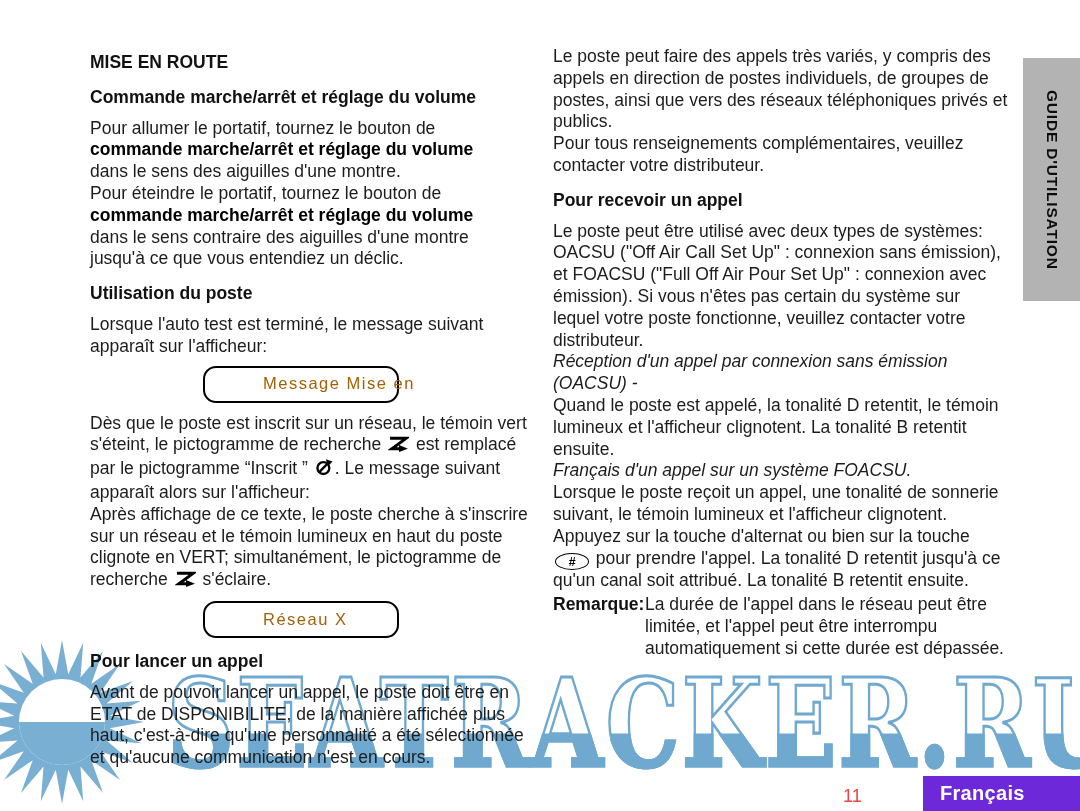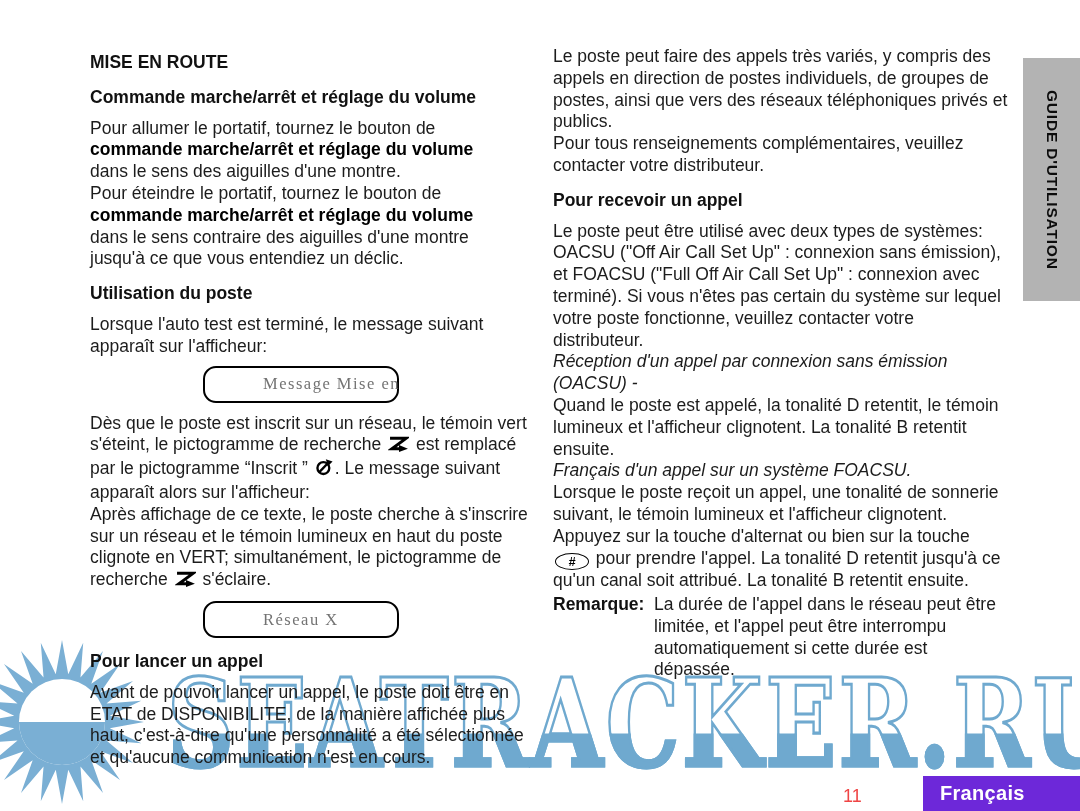--- a/index.html
+++ b/index.html
@@ -35,36 +35,36 @@
   b { color:#000; }
   .it { font-style:italic; }
 
   
   .lcd {
     box-sizing:border-box; width:196px; height:37px; margin:8px 0 10px 113px;
     border:2.5px solid #000; border-radius:13px;
     display:flex; align-items:center; padding-left:14px;
   }
   .lcd-text {
-    font-family:Liberation Serif, serif;
-    font-size:16.5px; letter-spacing:1.5px; color:#737373; white-space:nowrap;padding-left:44px;
+    font-family:Liberation Sans, sans-serif;
+    font-size:16.5px; letter-spacing:1.5px; color:#a16207; white-space:nowrap;padding-left:44px;
   }
 
   
   .pictogram { display:inline-block; vertical-align:-2px; margin:0 2px; }
   .key-pill {
     display:inline-flex; align-items:center; justify-content:center;
     box-sizing:border-box; width:34px; height:17px; margin:0 2px;
     border:1.7px solid #000; border-radius:50%;
     vertical-align:-2px;
   }
   .key-pill span { font-weight:bold; font-style:italic; font-size:12.5px; color:#000; line-height:1; }
 
   
-  .remark { display:flex; margin-top:2px;gap:9px; }
+  .remark { display:flex; margin-top:2px; }
   .remark-label { flex:0 0 92px; font-weight:bold; color:#111; }
   .remark-text { flex:1; }
 
   
   .side-tab {
     position:absolute; right:0; top:58px; width:57px; height:243px;
     background:#b3b3b3; z-index:3;
     display:flex; align-items:center; justify-content:center;
   }
   .side-tab-label {
@@ -131,21 +131,21 @@
 
     <div class="h">Pour lancer un appel</div>
     <p class="body">Avant de pouvoir lancer un appel, le poste doit être en ETAT de DISPONIBILITE, de la manière affichée plus haut, c'est-à-dire qu'une personnalité a été sélectionnée et qu'aucune communication n'est en cours.</p>
   </div>
 
   <div class="col col-right">
     <p class="body">Le poste peut faire des appels très variés, y compris des appels en direction de postes individuels, de groupes de postes, ainsi que vers des réseaux téléphoniques privés et publics.</p>
     <p class="body">Pour tous renseignements complémentaires, veuillez contacter votre distributeur.</p>
 
     <div class="h">Pour recevoir un appel</div>
-    <p class="body">Le poste peut être utilisé avec deux types de systèmes: OACSU ("Off Air Call Set Up" : connexion sans émission), et FOACSU ("Full Off Air Call Set Up" : connexion avec terminé). Si vous n'êtes pas certain du système sur lequel votre poste fonctionne, veuillez contacter votre distributeur.</p>
+    <p class="body">Le poste peut être utilisé avec deux types de systèmes: OACSU ("Off Air Call Set Up" : connexion sans émission), et FOACSU ("Full Off Air Pour Set Up" : connexion avec émission). Si vous n'êtes pas certain du système sur lequel votre poste fonctionne, veuillez contacter votre distributeur.</p>
 
     <p class="body"><span class="it">Réception d'un appel par connexion sans émission (OACSU) -</span><br>
       <span>Quand le poste est appelé, la tonalité D retentit, le témoin lumineux et l'afficheur clignotent. La tonalité B retentit ensuite.</span></p>
 
     <p class="body"><span class="it">Français d'un appel sur un système FOACSU.</span><br>
       <span>Lorsque le poste reçoit un appel, une tonalité de sonnerie suivant, le témoin lumineux et l'afficheur clignotent.</span></p>
 
     <p class="body"><span>Appuyez sur la touche d'alternat ou bien sur la touche </span><span class="key-pill">
           <span>#</span>
         </span><span> pour prendre l'appel. La tonalité D retentit jusqu'à ce qu'un canal soit attribué. La tonalité B retentit ensuite.</span></p>

